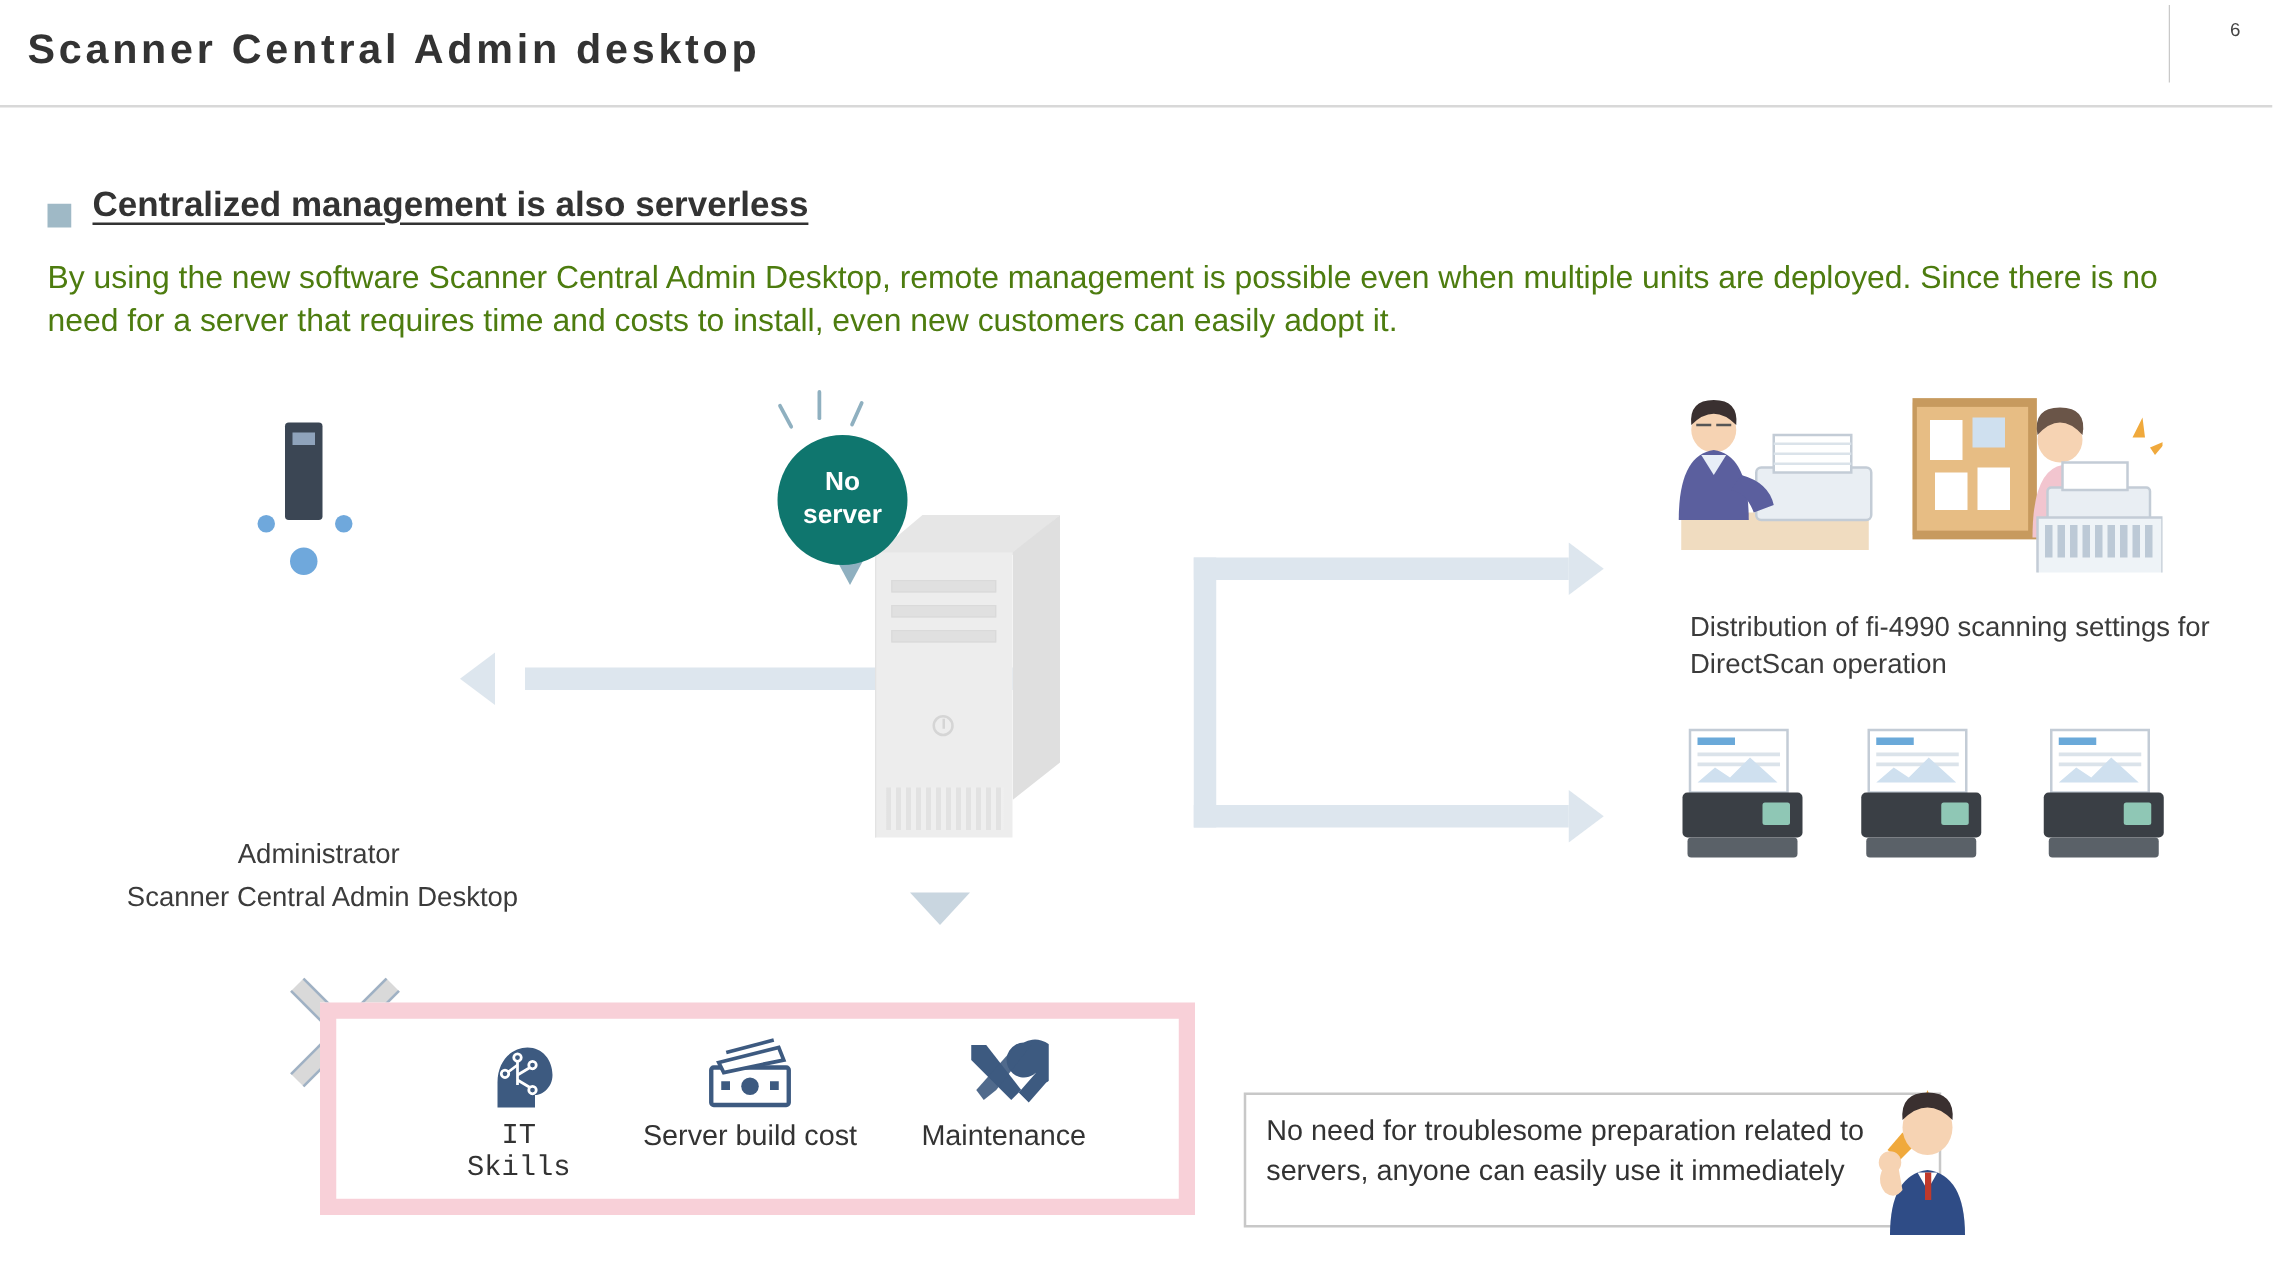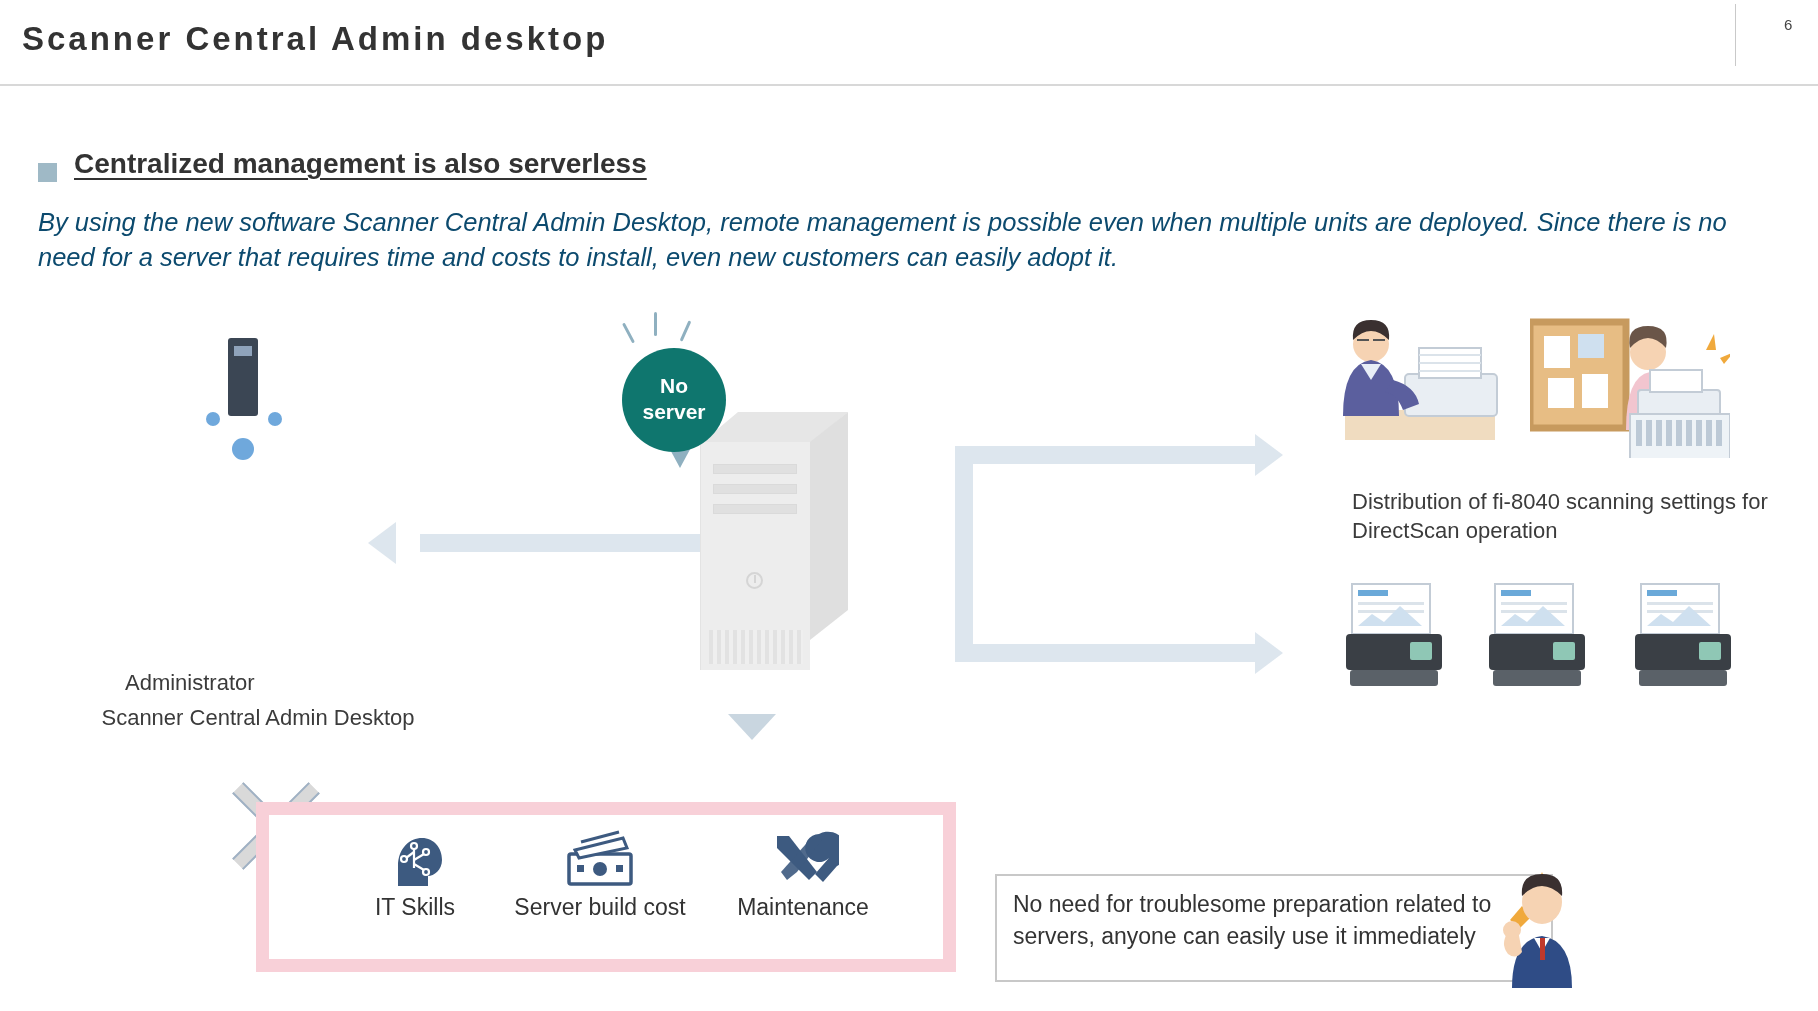--- a/index.html
+++ b/index.html
@@ -61,22 +61,21 @@
     text-decoration: underline;
     text-underline-offset: 5px;
     white-space: nowrap;
   }
   .body-text {
     position: absolute;
     left: 38px; top: 205px;
     width: 1720px;
     font-size: 25.5px;
     line-height: 35px;
-    color: #0c4a6e;
-    font-style: italic;
+    color: #4d7c0f;
   }
 
   
   .server {
     position: absolute;
     left: 700px; top: 412px;
     width: 148px; height: 258px;
   }
   .server-face {
     position: absolute;
@@ -310,21 +309,21 @@
 
   <div class="blue-dots">
     <div class="dot" style="left:206px; top:412px; width:14px; height:14px;"></div>
     <div class="dot" style="left:268px; top:412px; width:14px; height:14px;"></div>
     <div class="dot" style="left:232px; top:392px; width:12px; height:12px;"></div>
     <div class="dot" style="left:232px; top:438px; width:22px; height:22px;"></div>
   </div>
   <div class="tower-mini"></div>
 
 
-  <div class="caption" style="left:125px; top:668px; width:260px; ">Administrator</div>
+  <div class="caption" style="left:125px; top:668px; width:260px; text-align:center;">Administrator</div>
   <div class="caption" style="left:38px; top:703px; width:440px; text-align:center;">Scanner Central Admin Desktop</div>
 
   <div class="big-x">
       <i></i>
       <i></i>
     </div>
 
   <div class="pink-box"></div>
 
   <div style="position:absolute; left:355px; top:828px; width:120px; text-align:center;">
@@ -334,21 +333,21 @@
         <path d="M30 20 L30 40"></path>
           <path d="M30 24 L22 30"></path>
           <path d="M30 32 L40 26"></path>
           <path d="M30 36 L40 42"></path>
         <circle cx="30" cy="18" r="3"></circle>
           <circle cx="20" cy="31" r="3"></circle>
           <circle cx="42" cy="24" r="3"></circle>
           <circle cx="42" cy="44" r="3"></circle>
       </g>
     </svg>
-    <div class="pink-item" style="position:static;">IT Skills</div>
+    <div class="pink-item" style="position:static;font-family:Liberation Mono, monospace;">IT Skills</div>
   </div>
 
   <div style="position:absolute; left:500px; top:828px; width:200px; text-align:center;">
     <svg width="78" height="62" viewBox="0 0 78 62">
       <rect x="8" y="26" width="62" height="30" rx="2" fill="#ffffff" stroke="#3d5a80" stroke-width="3.5"></rect>
       <circle cx="39" cy="41" r="7" fill="#3d5a80"></circle>
       <rect x="16" y="37" width="7" height="7" fill="#3d5a80"></rect>
       <rect x="55" y="37" width="7" height="7" fill="#3d5a80"></rect>
       <path d="M14 22 L62 10 L66 20 L18 30 Z" fill="#ffffff" stroke="#3d5a80" stroke-width="3"></path>
       <path d="M20 14 L58 4" stroke="#3d5a80" stroke-width="3" fill="none"></path>
@@ -413,21 +412,21 @@
       <rect x="126" y="102" width="6" height="26"></rect>
         <rect x="136" y="102" width="6" height="26"></rect>
       <rect x="146" y="102" width="6" height="26"></rect>
         <rect x="156" y="102" width="6" height="26"></rect>
       <rect x="166" y="102" width="6" height="26"></rect>
         <rect x="176" y="102" width="6" height="26"></rect>
       <rect x="186" y="102" width="6" height="26"></rect>
     </g>
   </svg>
 
-  <div class="caption" style="left:1352px; top:487px; width:420px;">Distribution of fi-8040 scanning settings for DirectScan operation</div>
+  <div class="caption" style="left:1352px; top:487px; width:420px;">Distribution of fi-4990 scanning settings for DirectScan operation</div>
 
   <svg width="120" height="120" viewBox="0 0 120 120" style="position:absolute; left:1340px; top:582px;">
     <rect x="12" y="2" width="78" height="50" fill="#ffffff" stroke="#c3ccd6" stroke-width="2"></rect>
     <rect x="18" y="8" width="30" height="6" fill="#6aa9d9"></rect>
     <rect x="18" y="20" width="66" height="3" fill="#dbe3ea"></rect>
     <rect x="18" y="28" width="66" height="3" fill="#dbe3ea"></rect>
     <path d="M18 44 l14 -12 12 8 16 -16 22 20z" fill="#cfe0ef"></path>
     <rect x="6" y="52" width="96" height="36" rx="4" fill="#3a3f45"></rect>
     <rect x="10" y="88" width="88" height="16" rx="3" fill="#5a6168"></rect>
     <rect x="70" y="60" width="22" height="18" rx="2" fill="#8fc7b5"></rect>

